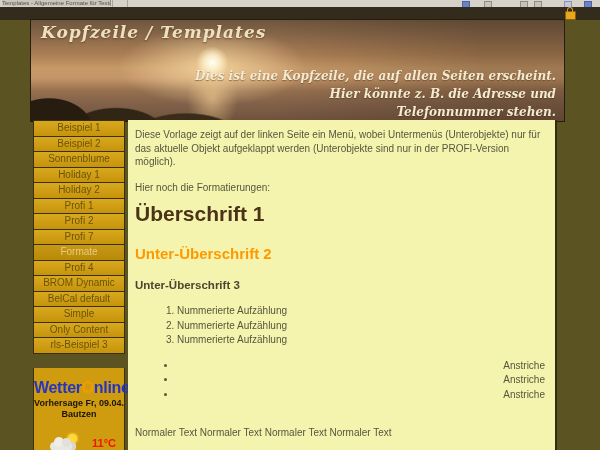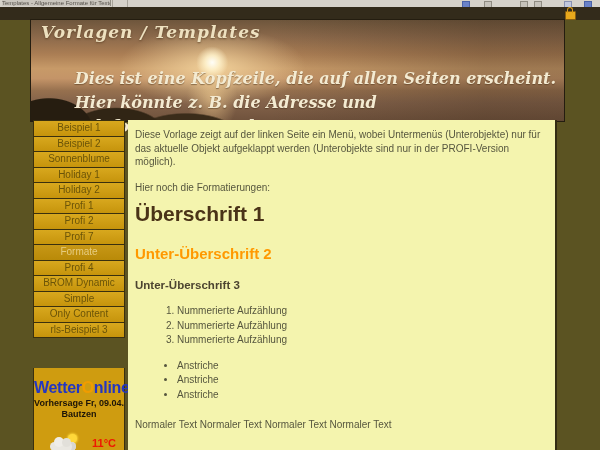--- a/index.html
+++ b/index.html
@@ -49,23 +49,23 @@
       radial-gradient(ellipse 80px 44px at 85px 62px, #312515 60%, rgba(49,37,21,0) 63%),
       radial-gradient(ellipse 85px 36px at 155px 62px, #3a2c1a 58%, rgba(58,44,26,0) 62%);
   }
   .site-title{
     position:absolute;left:10px;top:2px;
     font-family:"DejaVu Serif", serif;font-style:italic;font-weight:bold;
     font-size:17px;letter-spacing:1px;color:#eee1c0;
     text-shadow:0 1px 2px rgba(70,45,20,0.55);
   }
   .tagline{
-    position:absolute;right:8px;top:47px;text-align:left;
+    position:absolute;right:8px;top:47px;text-align:right;
     font-family:"DejaVu Serif", serif;font-style:italic;font-weight:bold;
-    font-size:16px;line-height:1.5;color:#f4ebd2;
+    font-size:12px;line-height:1.5;color:#f4ebd2;
     text-shadow:0 1px 1px rgba(70,45,20,0.5);
   }
   
   .sidebar{
     position:absolute;left:33px;top:120px;width:92px;
     border:1px solid #3a300e;border-bottom:none;box-sizing:border-box;
   }
   .menu-item{
     height:14.5px;line-height:14.5px;text-align:center;
     font-size:10px;font-weight:normal;color:#6b5408;
@@ -116,21 +116,21 @@
     box-sizing:border-box;padding:8px 10px 11px 7px;overflow:hidden;
     color:#56563e;
   }
   .content p{margin:0;font-size:10px;line-height:1.35;}
   .content .spacer-s{height:12px;}
   .content h1{margin:8px 0 0;font-size:21px;font-weight:bold;color:#4a3318;}
   .content h2{margin:19px 0 0;font-size:15px;font-weight:bold;color:#ff9900;}
   .content h3{margin:17px 0 0;font-size:11.5px;font-weight:bold;color:#4c4430;}
   .content ol{margin:13px 0 0 26px;padding-left:16px;font-size:10px;line-height:1.45;}
   .content ul{margin:11px 0 0 26px;padding-left:16px;font-size:10px;line-height:1.45;}
-  .content ul li{list-style-type:disc;}
+  .content ul li{list-style-type:disc;text-align:right;}
 </style>
 </head>
 <body>
 
 <div class="browser-strip">
   <div class="browser-title">Templates - Allgemeine Formate für Texte - ...</div>
   <div class="strip-divider" style="left:112px"></div>
   <div class="strip-divider" style="left:127px"></div>
   <span class="strip-icon blue" style="right:130px"></span>
   <span class="strip-icon gray" style="right:108px"></span>
@@ -139,40 +139,41 @@
   <span class="strip-icon" style="right:28px"></span>
   <span class="strip-icon blue" style="right:8px"></span>
 </div>
 
 <div class="top-band">
   <span class="lock-icon"></span>
 </div>
 
 <div class="header-banner">
   <div class="grass"></div>
-  <div class="site-title">Vorlagen / Templates</div>
+  <div class="site-title">Kopfzeile / Templates</div>
   <div class="tagline">
     <div>Dies ist eine Kopfzeile, die auf allen Seiten erscheint.</div>
     <div>Hier könnte z. B. die Adresse und</div>
     <div>Telefonnummer stehen.</div>
   </div>
 </div>
 
 <div class="sidebar">
   <div class="menu-item">Beispiel 1</div>
   <div class="menu-item">Beispiel 2</div>
   <div class="menu-item">Sonnenblume</div>
   <div class="menu-item">Holiday 1</div>
   <div class="menu-item">Holiday 2</div>
   <div class="menu-item">Profi 1</div>
   <div class="menu-item">Profi 2</div>
   <div class="menu-item">Profi 7</div>
   <div class="menu-item active">Formate</div>
   <div class="menu-item">Profi 4</div>
   <div class="menu-item">BROM Dynamic</div>
+  <div class="menu-item">BelCal default</div>
   <div class="menu-item">Simple</div>
   <div class="menu-item">Only Content</div>
   <div class="menu-item">rls-Beispiel 3</div>
 </div>
 
 <div class="weather">
   <div class="wo-logo"><span>Wetter</span><span class="o">O</span><span>nline</span></div>
   <div class="wo-line">Vorhersage Fr, 09.04.</div>
   <div class="wo-line">Bautzen</div>
   <div class="weather-row">
@@ -201,15 +202,15 @@
   <ol>
     <li>Nummerierte Aufzählung</li>
     <li>Nummerierte Aufzählung</li>
     <li>Nummerierte Aufzählung</li>
   </ol>
   <ul>
     <li>Anstriche</li>
     <li>Anstriche</li>
     <li>Anstriche</li>
   </ul>
-  <p style="margin-top:16px">Normaler Text Normaler Text Normaler Text Normaler Text</p>
+  <p style="margin-top:24px">Normaler Text Normaler Text Normaler Text Normaler Text</p>
 
 </div>
 
 </body></html>

